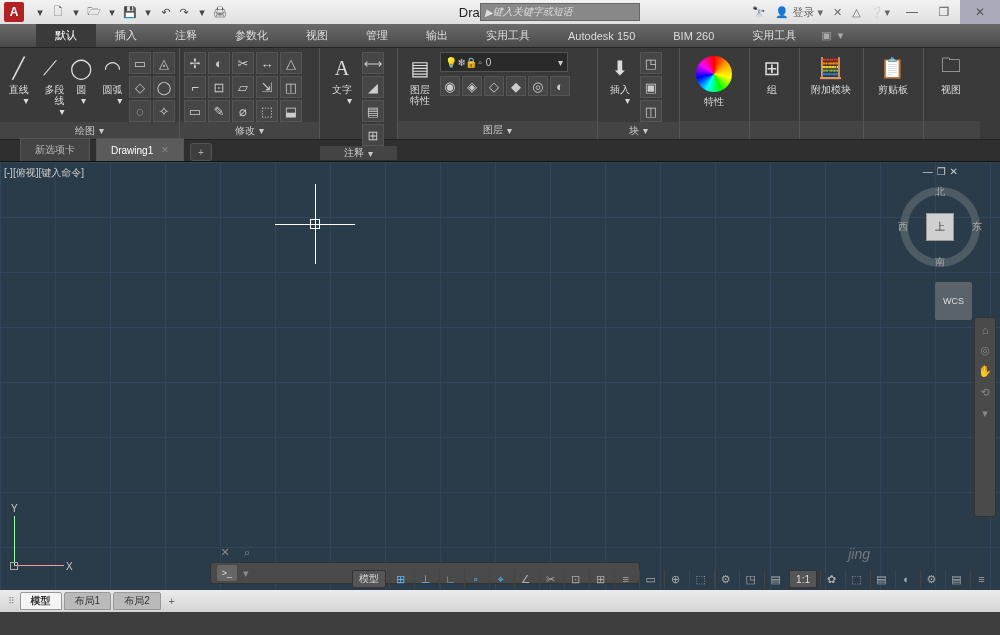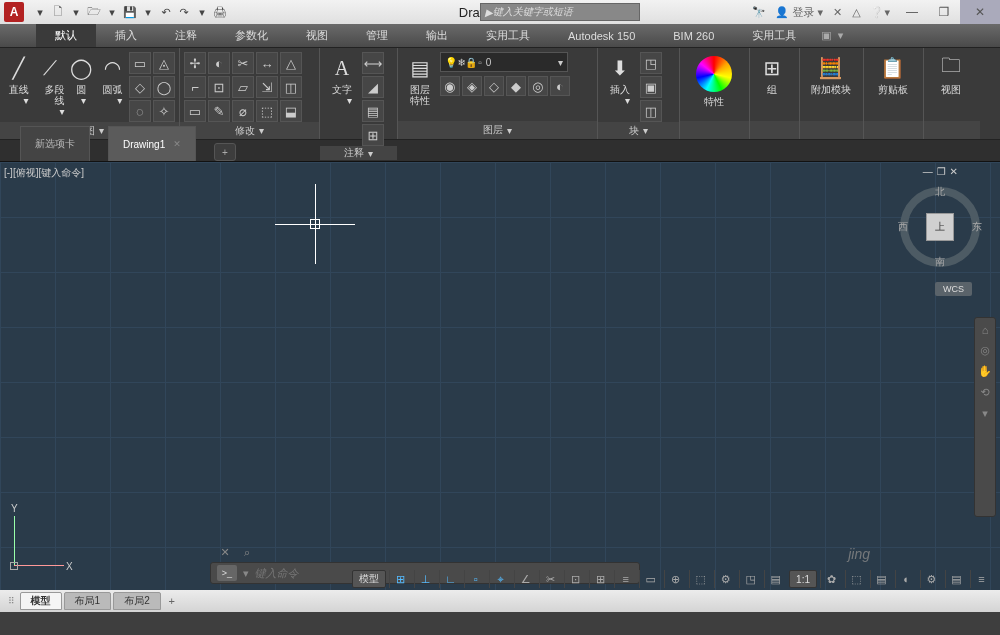--- a/index.html
+++ b/index.html
@@ -29,21 +29,21 @@
 .big-btn { width:36px; display:flex; flex-direction:column; align-items:center; gap:2px; padding-top:4px; cursor:pointer; }
 .big-btn .icn { width:28px; height:28px; display:flex; align-items:center; justify-content:center; font-size:20px; color:#ddd; }
 .big-btn .lbl { font-size:10px; color:#ddd; text-align:right; line-height:11px; }
 .grid-icons { display:grid; grid-template-columns:repeat(3,22px); grid-auto-rows:22px; gap:2px; padding-top:2px; }
 .grid-icons.cols5 { grid-template-columns:repeat(5,22px); }
 .sm-btn { width:22px; height:22px; display:flex; align-items:center; justify-content:center; color:#ccc; font-size:13px; cursor:pointer; background:#464646; border:1px solid #555; }
 .layer-combo { width:128px; height:20px; background:#2a2a2a; border:1px solid #555; color:#ccc; font-size:10px; display:flex; align-items:center; padding:0 4px; gap:4px; margin-top:2px; }
 .color-wheel { width:36px; height:36px; border-radius:50%; background: conic-gradient(red,orange,yellow,lime,cyan,blue,magenta,red); margin:2px auto; }
 
 .doc-tabs { height:22px; background:#2f2f2f; display:flex; align-items:flex-end; border-bottom:1px solid #111; padding-left:20px; }
-.doc-tab { height:35px; padding:11px 14px; background:#444; color:#bbb; font-size:10px; border:1px solid #555; border-bottom:none; margin-right:18px; cursor:pointer; display:flex; align-items:center; gap:8px; }
+.doc-tab { height:23px; padding:11px 14px; background:#444; color:#bbb; font-size:10px; border:1px solid #555; border-bottom:none; margin-right:6px; cursor:pointer; display:flex; align-items:center; gap:8px; }
 .doc-tab.active { background:#5b5b5b; color:#fff; }
 .doc-tab .x { color:#888; font-size:9px; }
 .doc-add { width:22px; height:18px; background:#3d3d3d; border:1px solid #555; display:flex; align-items:center; justify-content:center; color:#aaa; cursor:pointer; border-radius:3px; font-size:10px; }
 
 .viewport { position:relative; height:428px; background:#2a3b4a; overflow:hidden; }
 .vp-grid { position:absolute; inset:0; 
   background-image: 
     linear-gradient(#31465a 1px, transparent 1px),
     linear-gradient(90deg, #31465a 1px, transparent 1px);
   background-size: 55px 55px;
@@ -53,21 +53,21 @@
 .vp-controls span { cursor:pointer; }
 .crosshair { position:absolute; left:315px; top:62px; pointer-events:none; }
 .crosshair .h { position:absolute; width:80px; height:1px; background:#fff; left:-40px; top:0; }
 .crosshair .v { position:absolute; width:1px; height:80px; background:#fff; top:-40px; left:0; }
 .crosshair .box { position:absolute; width:10px; height:10px; border:1px solid #fff; left:-5px; top:-5px; }
 
 .viewcube-wrap { position:absolute; right:20px; top:25px; width:80px; height:80px; }
 .vc-ring { position:absolute; inset:0; border:8px solid #4d5b64; border-radius:50%; }
 .vc-face { position:absolute; left:26px; top:26px; width:28px; height:28px; background:#d0d0d0; color:#333; font-size:10px; display:flex; align-items:center; justify-content:center; cursor:pointer; border:1px solid #999; }
 .vc-dir { position:absolute; color:#aaa; font-size:10px; }
-.wcs-badge { position:absolute; right:28px; top:120px; background:#5a636a; color:#ddd; font-size:9px; padding:2px 8px; border-radius:2px; }
+.wcs-badge { position:absolute; right:28px; top:120px; background:#5a636a; color:#ddd; font-size:9px; padding:14px 8px; border-radius:2px; }
 
 .navbar { position:absolute; right:4px; top:155px; width:22px; height:200px; background:#4a4a4a; border:1px solid #333; display:flex; flex-direction:column; align-items:center; gap:8px; padding:6px 0; border-radius:3px; }
 .navbar div { color:#888; font-size:11px; cursor:pointer; }
 
 .ucs { position:absolute; left:14px; bottom:24px; }
 .ucs-y { position:absolute; width:1px; height:50px; background:#9fa; bottom:0; }
 .ucs-x { position:absolute; height:1px; width:50px; background:#f99; bottom:0; }
 .ucs-lbl-y { position:absolute; bottom:52px; left:-3px; color:#ccc; font-size:10px; }
 .ucs-lbl-x { position:absolute; left:52px; bottom:-6px; color:#ccc; font-size:10px; }
 .ucs-sq { position:absolute; width:8px; height:8px; border:1px solid #aaa; left:-4px; bottom:-4px; }
@@ -342,21 +342,20 @@
     <div class="ucs-lbl-y">Y</div>
     <div class="ucs-lbl-x">X</div>
   </div>
   <div class="cmd-controls" id="cmdctrl">
       <div>✕</div>
       <div>⌕</div>
     </div>
   <div class="cmdline">
     <div class="prompt">&gt;_</div>
     <span style="color:#888">▾</span>
-    <input placeholder="键入命令" style="">
   </div>
   <div class="watermark">jing</div>
   <div class="status-right" id="status-right">
       <div class="sbtn txt">模型</div>
       <div class="sbtn blue">⊞</div>
       <div class="sbtn blue">⊥</div>
       <div class="sbtn blue">∟</div>
       <div class="sbtn blue">▫</div>
       <div class="sbtn blue">⌖</div>
       <div class="sbtn">∠</div>

